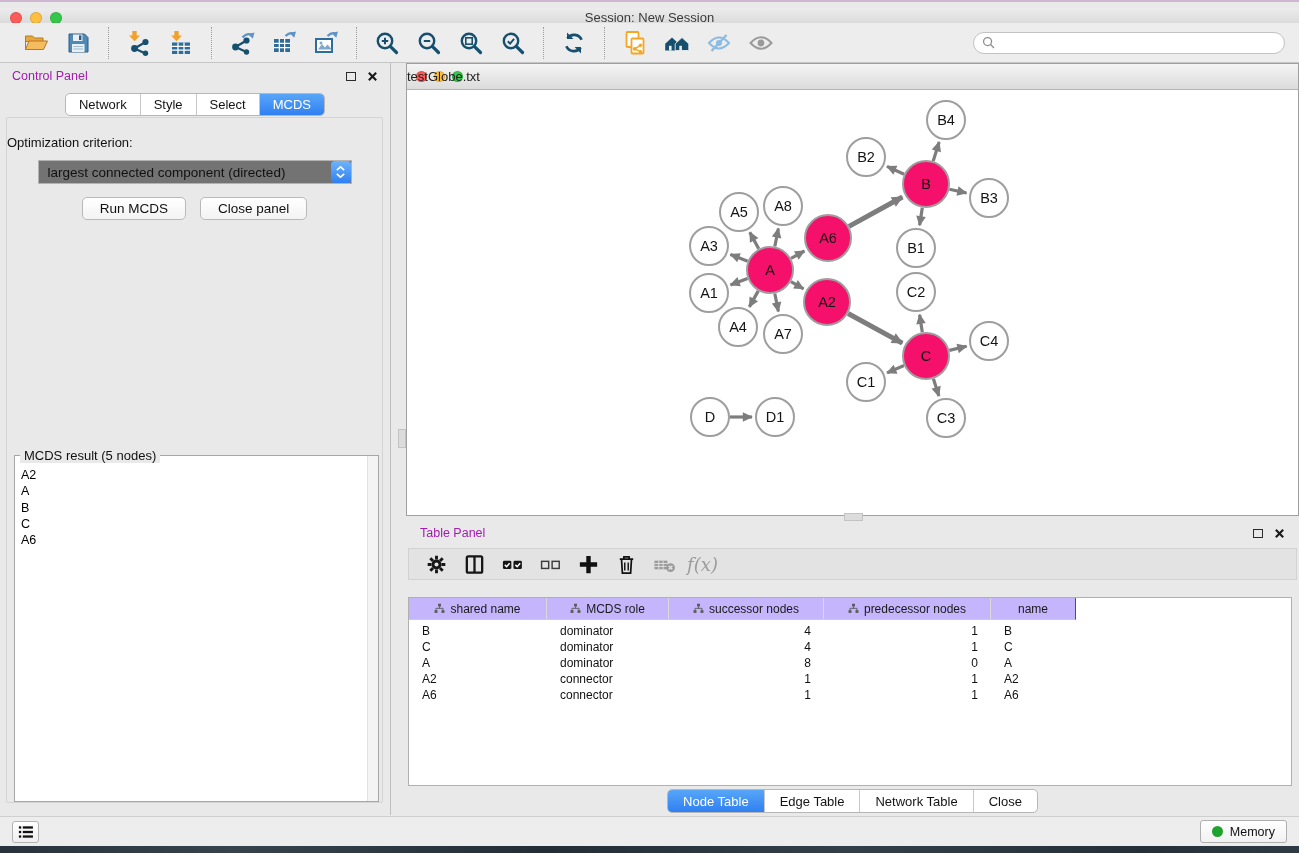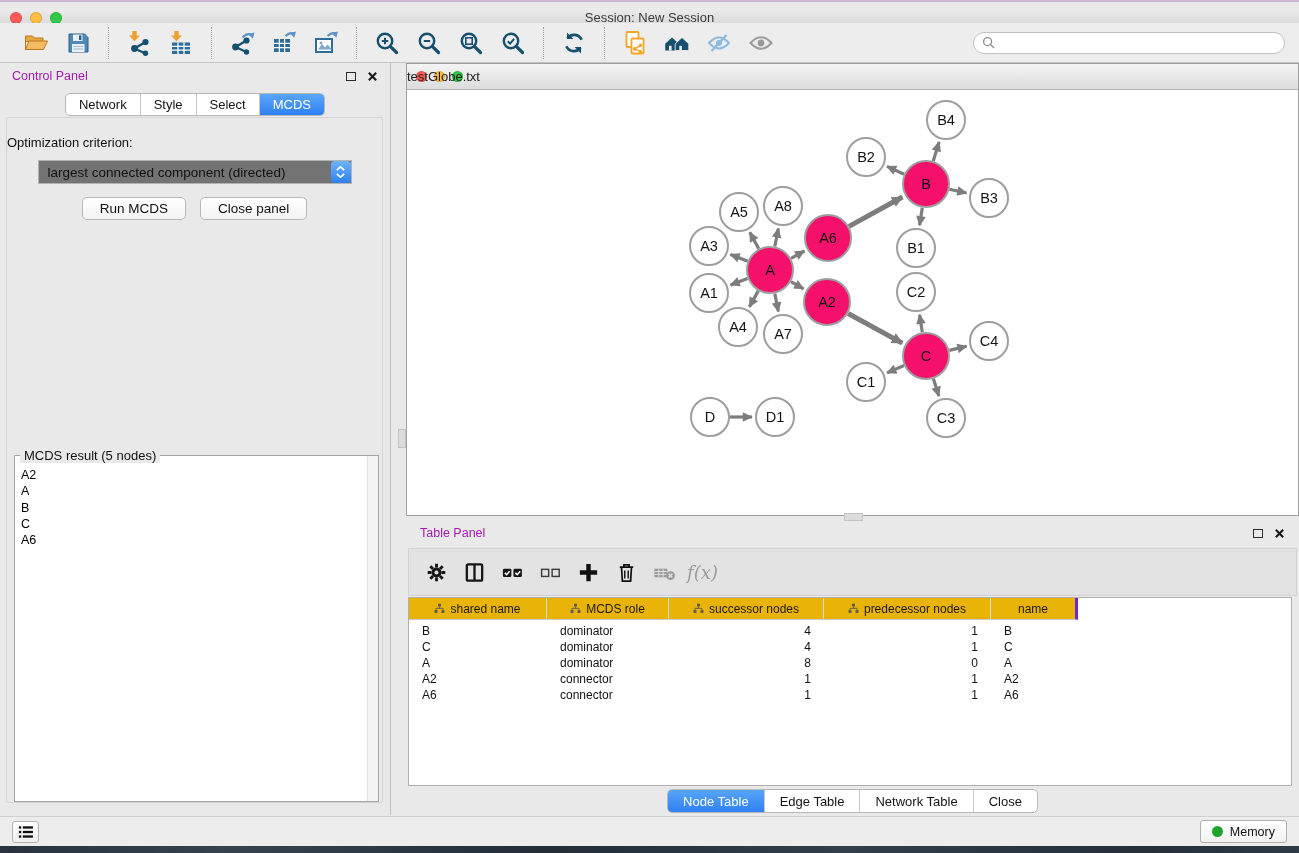--- a/index.html
+++ b/index.html
@@ -66,30 +66,30 @@
   .nw-titlebar{position:relative;height:25px;background:linear-gradient(#f4f4f4,#dcdcdc);
     border-bottom:1px solid #b5b5b5;}
   .nw-lights{position:absolute;left:9px;top:7px;display:flex;gap:7px;}
   .nw-title{position:absolute;left:0;right:0;top:5px;text-align:left;font-size:13px;color:#202020;}
   .nw-canvas{position:absolute;top:25px;left:0;right:0;bottom:0;}
   .nw-canvas svg{display:block;}
   .grip-v{position:absolute;left:398px;top:429px;width:6px;height:17px;background:#dcdcdc;border:1px solid #c3c3c3;}
   .grip-h{position:absolute;left:844px;top:513px;width:17px;height:6px;background:#dcdcdc;border:1px solid #c3c3c3;}
   
   .table-panel{position:absolute;left:406px;top:520px;width:893px;bottom:38px;}
-  .tp-toolbar{height:48px;margin:2px 2px 0 2px;background:#e3e3e3;border:1px solid #d2d2d2;
+  .tp-toolbar{height:32px;margin:2px 2px 0 2px;background:#e3e3e3;border:1px solid #d2d2d2;
     display:flex;align-items:center;padding:0 10px;gap:3px;box-sizing:border-box;}
   .tp-btn{width:35px;height:32px;display:flex;align-items:center;justify-content:center;
     background:none;border:none;padding:0;}
   .tp-btn svg{width:23px;height:23px;display:block;}
   .fx{font-family:"DejaVu Serif",serif;font-style:italic;font-size:18px;color:#9b9b9b;}
   .data-table{position:absolute;left:2px;right:7px;top:77px;bottom:29px;background:#fff;
     border:1px solid #b0b0b0;overflow:hidden;}
-  .tbl-header{display:flex;height:21px;background:#eab308;border-bottom:1px solid #cccccc;
-    border-right:3px solid #6d28d9;width:666px;box-sizing:content-box;}
+  .tbl-header{display:flex;height:21px;background:#c4b5fd;border-bottom:1px solid #cccccc;
+    border-right:1px solid #6d28d9;width:666px;box-sizing:content-box;}
   .tbl-hcell{display:flex;align-items:center;justify-content:center;gap:5px;font-size:12px;color:#1a1a1a;
     border-right:1px solid #dadada;box-sizing:border-box;height:100%;}
   .tbl-hcell:last-child{border-right:none;text-align:right;}
   .tbl-hcell svg{width:11px;height:11px;flex:none;}
   .tbl-body{padding-top:3px;}
   .tbl-row{display:flex;height:16px;align-items:center;font-size:12px;color:#111;}
   .tbl-cell{box-sizing:border-box;white-space:nowrap;overflow:hidden;}
   .tp-tabs{position:absolute;bottom:2px;left:0;right:0;display:flex;justify-content:center;}
   .tp-tabs .seg{padding:3.5px 15px;}
   

